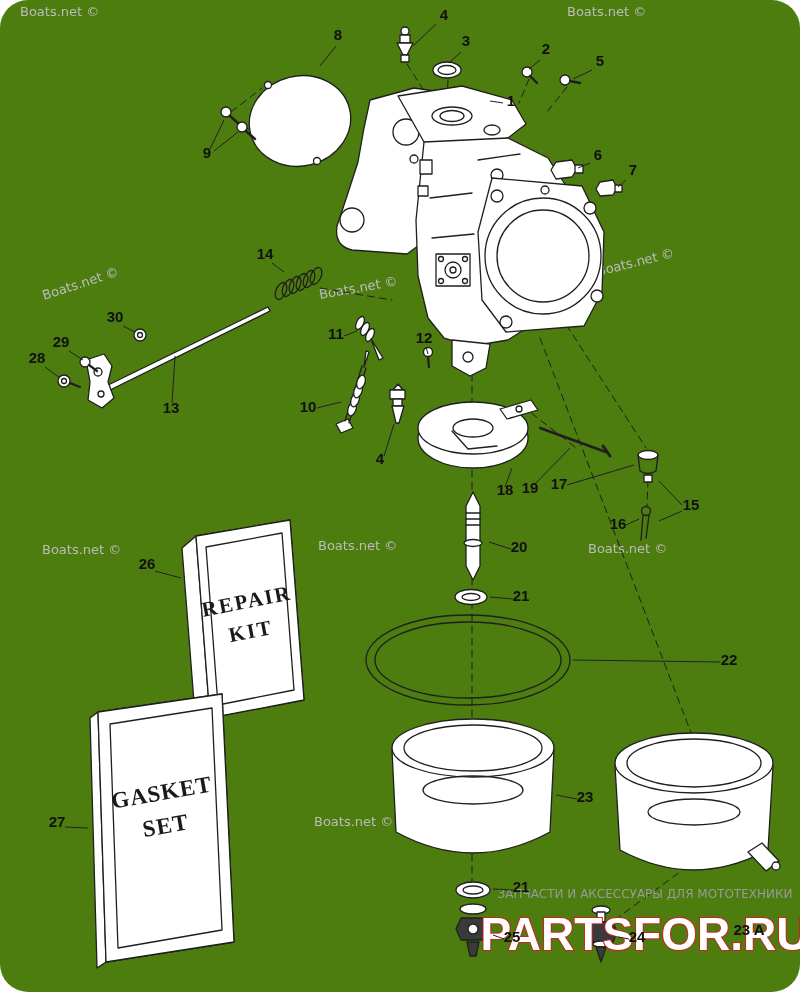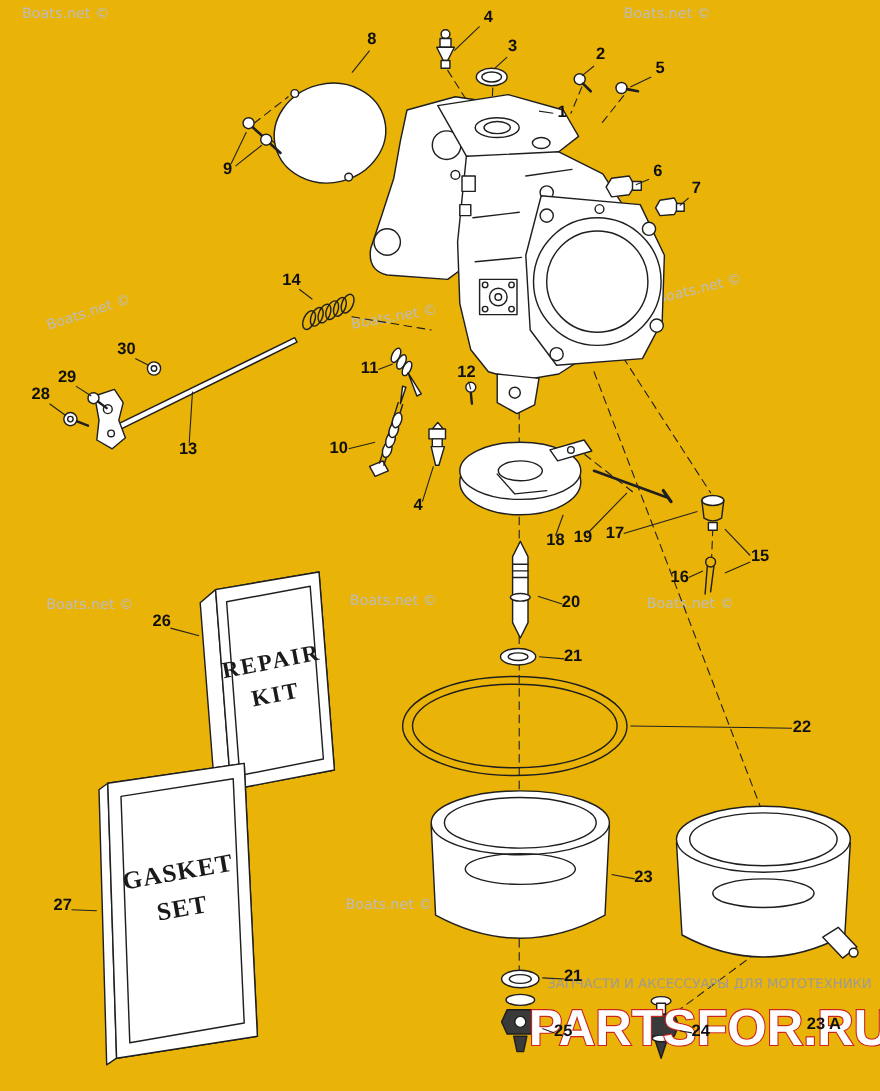--- a/index.html
+++ b/index.html
@@ -1,17 +1,17 @@
 <!DOCTYPE html>
 <html><head>
 <meta charset="utf-8">
 <title>Diagram</title>
 <style>
   html,body{margin:0;padding:0;background:#ffffff;}
-  .page{position:relative;width:800px;height:992px;background:#eab308;overflow:hidden;}
+  .page{position:relative;width:800px;height:992px;background:#4d7c0f;overflow:hidden;border-radius:28px;}
   svg{display:block;}
   .watermark{font:13px "DejaVu Sans",sans-serif;fill:#bcbcbc;}
   .callout{font:600 15px "Liberation Sans","DejaVu Sans",sans-serif;fill:#101010;}
   .leader{stroke:#222222;stroke-width:1;}
   .boxlabel{fill:#1a1a1a;font-family:"Liberation Serif",serif;font-weight:bold;}
   .tagline{font:12px "DejaVu Sans",sans-serif;fill:#9a9a9a;}
   .logo{font:bold 46px "Liberation Sans",sans-serif;}
 </style>
 </head>
 <body>

